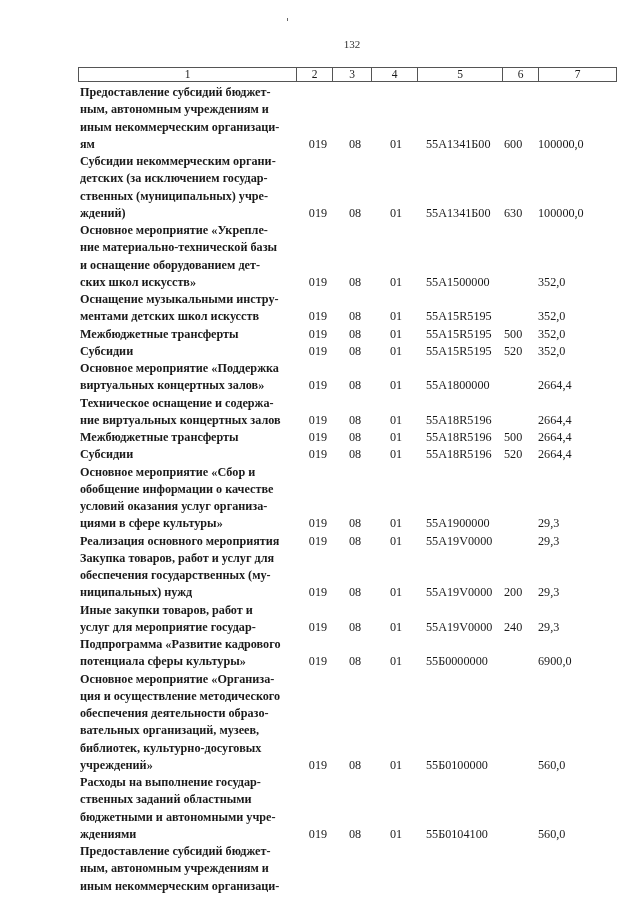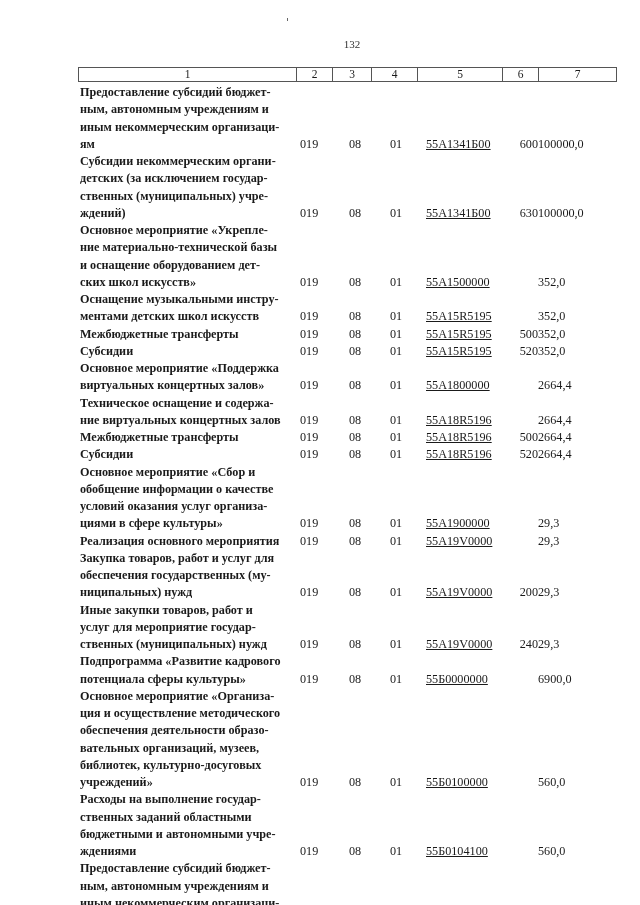--- a/index.html
+++ b/index.html
@@ -10,25 +10,25 @@
   .speck { position: absolute; background: #666; }
   .hdr { position: absolute; top: 67px; left: 78px; height: 15px; display: flex;
          border: 1px solid #555; box-sizing: border-box; }
   .hdr div { border-right: 1px solid #555; text-align: center; font-size: 11.5px; line-height: 13px; box-sizing: border-box; }
   .hdr div:last-child { border-right: none; }
   .rows { position: absolute; top: 84px; left: 80px; width: 540px; }
   .row { display: flex; align-items: flex-end; font-size: 12.2px; line-height: 17.25px; }
   .c1 { width: 212px; text-align: justify; text-align-last: left; hyphens: manual; font-weight: bold; }
   .c1 span { display: block; }
   .cv { white-space: nowrap; }
-  .c2 { width: 44px; padding-left: 8px; box-sizing: border-box; }
+  .c2 { width: 44px; padding-left: 8px; box-sizing: border-box; text-align: center; }
   .c3 { width: 38px; text-align: center; }
   .c4 { width: 44px; text-align: center; }
-  .c5 { width: 86px; padding-left: 8px; box-sizing: border-box; text-decoration: underline; }
-  .c6 { width: 34px; text-align: right; }
+  .c5 { width: 86px; padding-left: 8px; box-sizing: border-box; }
+  .c6 { width: 34px; }
   .c7 { width: 80px; text-align: left; }
 </style>
 </head>
 <body>
 
 <div class="speck" style="left:287px;top:18px;width:1px;height:3px;"></div>
 <div class="page-number">132</div>
 
 <div class="hdr">
   <div style="width:218px">1</div>
@@ -198,21 +198,20 @@
       <div class="cv c3">08</div>
       <div class="cv c4">01</div>
       <div class="cv c5">55А19V0000</div>
       <div class="cv c6">200</div>
       <div class="cv c7">29,3</div>
     </div>
     <div class="row">
       <div class="c1">
         <span>Иные закупки товаров, работ и</span>
         <span>услуг для мероприятие государ-</span>
-        <span>ственных (муниципальных) нужд</span>
       </div>
       <div class="cv c2">019</div>
       <div class="cv c3">08</div>
       <div class="cv c4">01</div>
       <div class="cv c5">55А19V0000</div>
       <div class="cv c6">240</div>
       <div class="cv c7">29,3</div>
     </div>
     <div class="row">
       <div class="c1">

